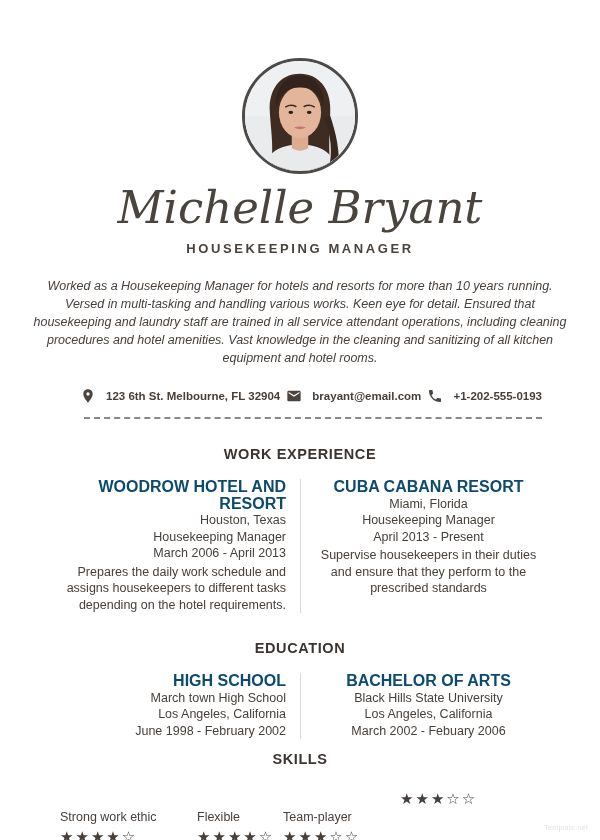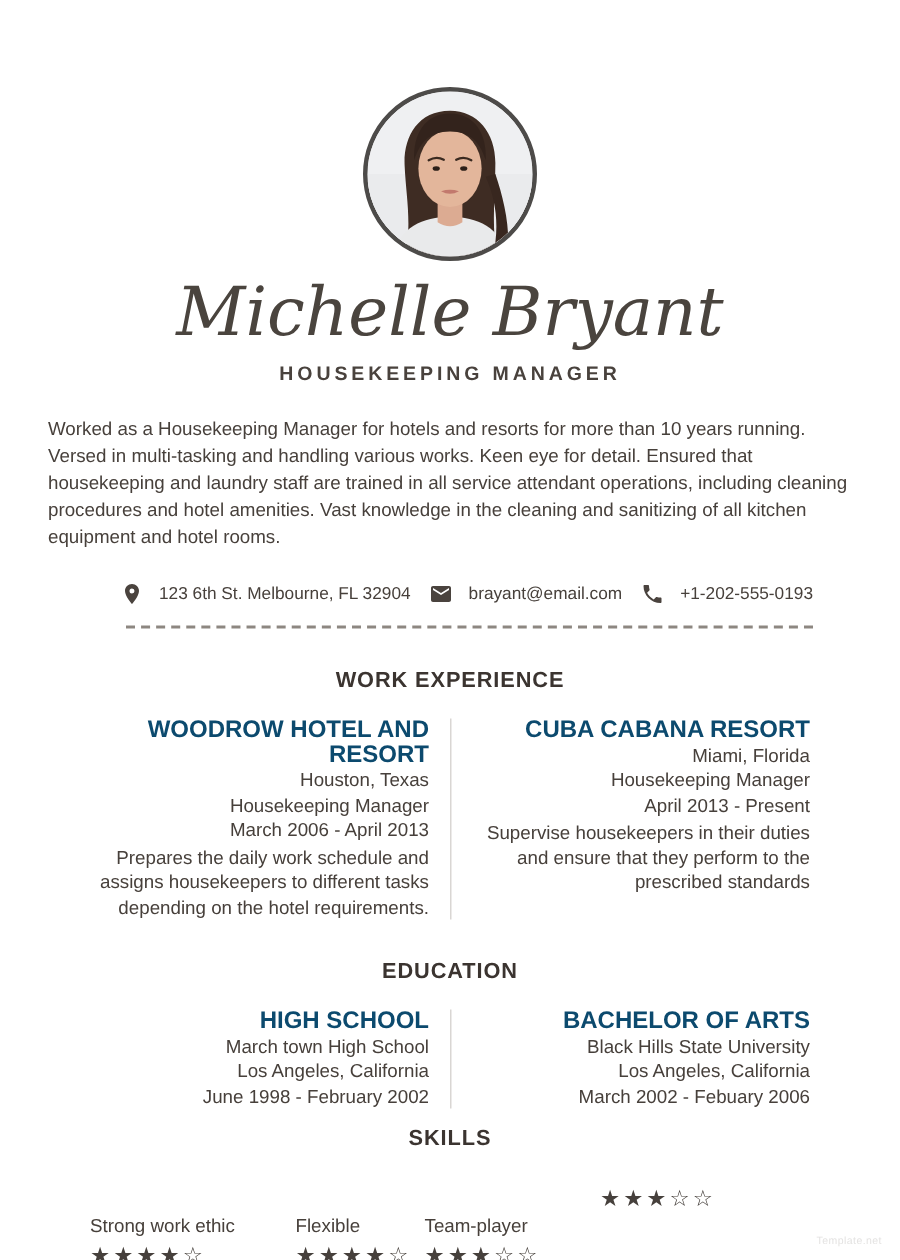--- a/index.html
+++ b/index.html
@@ -22,48 +22,49 @@
   .name{
     text-align:center;margin-top:10px;
     font-family:"DejaVu Serif",serif;font-style:italic;
     font-size:45px;line-height:48px;color:#4a443e;
   }
   .job-title{
     text-align:center;margin-top:9px;
     font-size:13px;font-weight:bold;letter-spacing:2.6px;color:#49423d;
   }
   .summary{
-    width:536px;margin:21px auto 0;text-align:left;
-    font-size:12.5px;line-height:18px;color:#47403b;
+    width:536px;margin:21px auto 0;text-align:center;
+    font-size:12.5px;line-height:18px;color:#47403b;font-style:italic;
   }
   
   .contact{
     display:flex;justify-content:space-between;align-items:flex-start;
     margin:21px 58px 0 80px;
+    font-weight:bold;
   }
   .contact-item{display:flex;align-items:center;gap:10px;font-size:11.5px;color:#47403b;}
   .cicon{width:16px;height:16px;flex:0 0 auto;}
   .cicon svg{display:block;width:16px;height:16px;fill:#4a433e;}
   .dashed-sep{
     margin:13px 58px 0 84px;height:0;
     border-top:2px dashed #8d8781;
   }
   
   .section-heading{
     text-align:center;font-size:14.5px;font-weight:bold;
     letter-spacing:.6px;color:#3b3430;
   }
   .mt-work{margin-top:27px;}
   .mt-edu{margin-top:27px;}
   .mt-skills{margin-top:12px;}
   .two-col{
     margin:17px 60px 0;display:grid;grid-template-columns:1fr 1fr;
   }
   .col-left{padding-right:14px;text-align:right;}
-  .col-right{padding-left:16px;text-align:right;border-left:1px solid #d9d6d3;}
+  .col-right{padding-left:16px;text-align:center;border-left:1px solid #d9d6d3;}
   .entry-line{font-size:12.5px;line-height:16.5px;color:#47403b;}
   .entry-head{font-size:16px;line-height:16.5px;font-weight:bold;color:#0c4a6e;}
   .entry-desc{margin-top:2px;font-size:12.5px;line-height:16.5px;color:#47403b;}
   
   .skills-row{display:flex;margin:19px 55px 0 60px;}
   .skill:nth-child(1){width:137px;}
   .skill:nth-child(2){width:86px;}
   .skill:nth-child(3){width:117px;}
   .skill:nth-child(4){flex:1;}
   .skill-label{font-size:12.5px;color:#47403b;margin-top:24px;}

